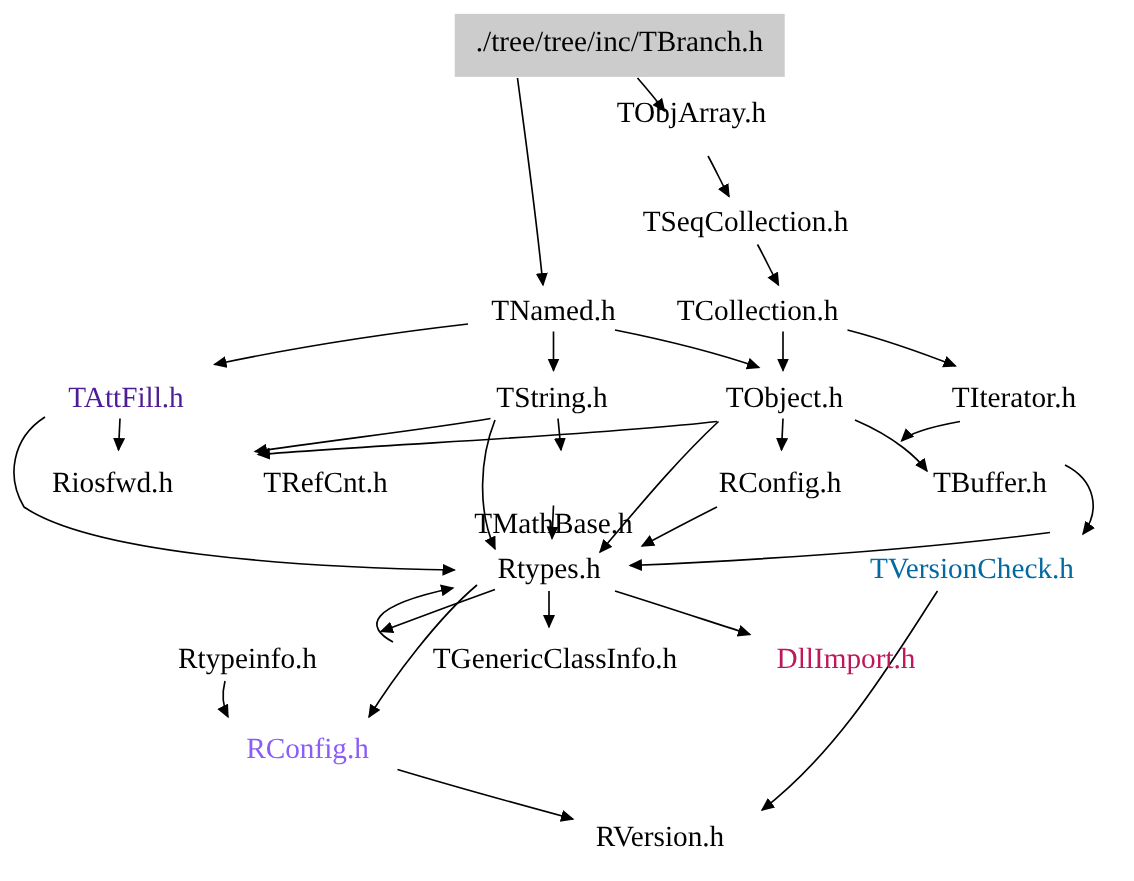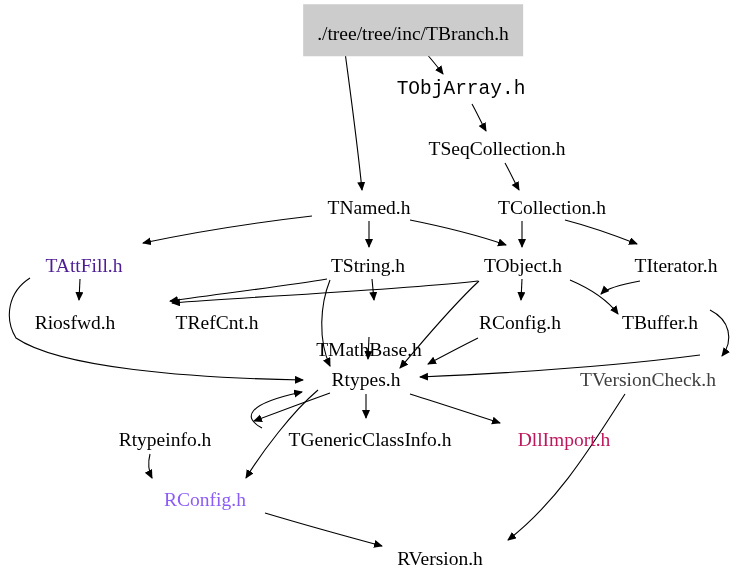--- a/index.html
+++ b/index.html
@@ -27,21 +27,21 @@
     white-space: nowrap;
     color: #000000;
     font-size: 19.5px;
     line-height: 1;
     letter-spacing: 0px;
     transform: translate(-50%, -50%);
     z-index: 3;
   }
   .node.root {
     background: #cccccc;
-    padding: 20px 14px 12px 14px;
+    padding: 10px 14px 12px 14px;
   }
 </style>
 </head>
 <body>
 
 <div id="graph">
 
   <svg id="edges" viewBox="0 0 756 587" xmlns="http://www.w3.org/2000/svg">
     <defs>
       <marker id="ah" markerWidth="10" markerHeight="10" refX="8" refY="4" orient="auto" markerUnits="userSpaceOnUse">
@@ -109,35 +109,35 @@
       <path d="M262,428 C243,418 245,404 302,392"></path>
 
       <path d="M265,513 C305,525 345,536 382,546"></path>
 
       <path d="M625,394 C595,440 560,500 508,540"></path>
     </g>
   </svg>
 
   <div id="nodes">
       <div class="node root" style="left: 413px; top: 30px; background: rgb(204, 204, 204); color: rgb(0, 0, 0);">./tree/tree/inc/TBranch.h</div>
-      <div class="node" style="left: 461px; top: 90px; color: rgb(0, 0, 0); font-family: Liberation Mono, monospace;">TObjArray.h</div>
+      <div class="node" style="left: 461px; top: 76px; color: rgb(0, 0, 0);">TObjArray.h</div>
       <div class="node" style="left: 497px; top: 149px; color: rgb(0, 0, 0);">TSeqCollection.h</div>
       <div class="node" style="left: 369px; top: 208px; color: rgb(0, 0, 0);">TNamed.h</div>
-      <div class="node" style="left: 552px; top: 208px; color: rgb(0, 0, 0);">TCollection.h</div>
+      <div class="node" style="left: 505px; top: 208px; color: rgb(0, 0, 0);">TCollection.h</div>
       <div class="node" style="left: 84px; top: 266px; color: #4c1d95;">TAttFill.h</div>
       <div class="node" style="left: 368px; top: 266px; color: rgb(0, 0, 0);">TString.h</div>
       <div class="node" style="left: 523px; top: 266px; color: rgb(0, 0, 0);">TObject.h</div>
       <div class="node" style="left: 676px; top: 266px; color: rgb(0, 0, 0);">TIterator.h</div>
       <div class="node" style="left: 75px; top: 323px; color: rgb(0, 0, 0);">Riosfwd.h</div>
       <div class="node" style="left: 217px; top: 323px; color: rgb(0, 0, 0);">TRefCnt.h</div>
       <div class="node" style="left: 369px; top: 323px; color: rgb(0, 0, 0); margin-top: 27px;">TMathBase.h</div>
       <div class="node" style="left: 520px; top: 323px; color: rgb(0, 0, 0);">RConfig.h</div>
       <div class="node" style="left: 660px; top: 323px; color: rgb(0, 0, 0);">TBuffer.h</div>
       <div class="node" style="left: 366px; top: 380px; color: rgb(0, 0, 0);">Rtypes.h</div>
-      <div class="node" style="left: 648px; top: 380px; color: #404040;">TVersionCheck.h</div>
+      <div class="node" style="left: 648px; top: 380px; color: #0369a1;">TVersionCheck.h</div>
       <div class="node" style="left: 165px; top: 440px; color: rgb(0, 0, 0); text-align: right;">Rtypeinfo.h</div>
       <div class="node" style="left: 370px; top: 440px; color: rgb(0, 0, 0); font-family: Liberation Serif, serif;">TGenericClassInfo.h</div>
       <div class="node" style="left: 564px; top: 440px; color: #be185d;">DllImport.h</div>
       <div class="node" style="left: 205px; top: 500px; color: #8b5cf6;">RConfig.h</div>
       <div class="node" style="left: 440px; top: 559px; color: rgb(0, 0, 0);">RVersion.h</div>
     </div>
 
 </div>
 
 </body></html>

